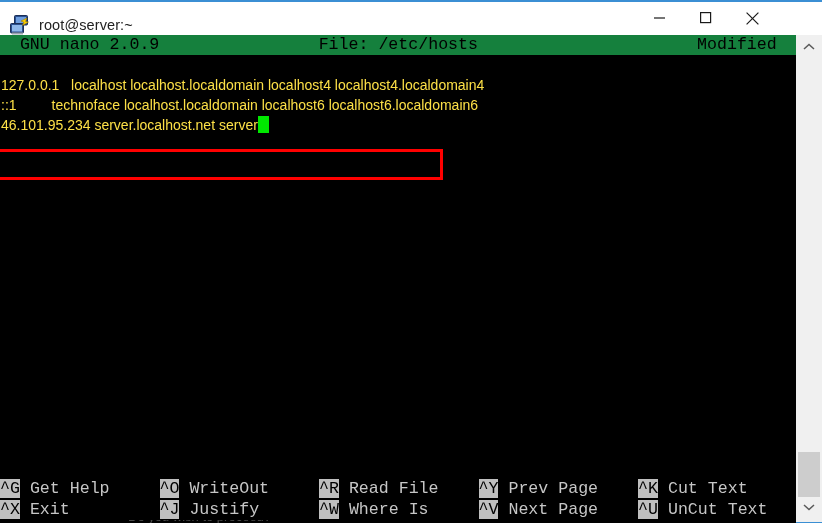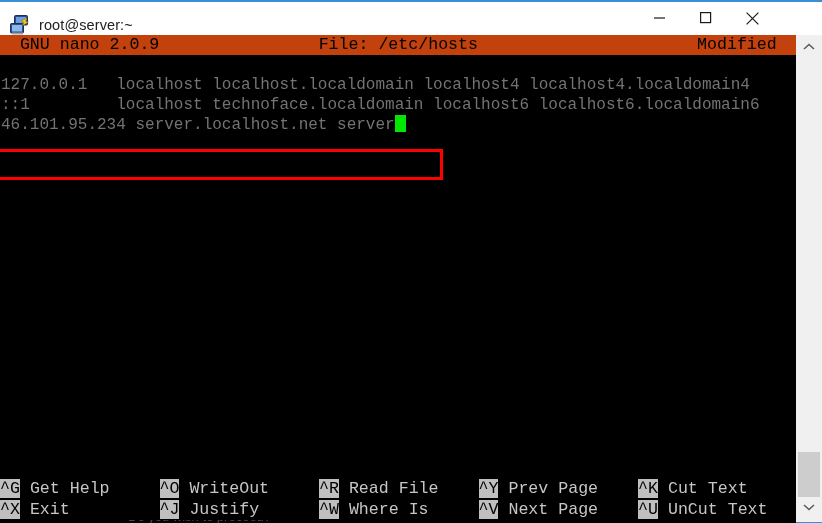--- a/index.html
+++ b/index.html
@@ -74,33 +74,33 @@
     height: 490px;
     background: #000000;
     overflow: hidden;
   }
   .term-line {
     position: absolute;
     left: 0;
     height: 20px;
     line-height: 20px;
     white-space: pre;
-    font-family: Liberation Mono, monospace;
-    font-size: 16px;
+    font-family: Liberation Sans, sans-serif;
+    font-size: 14px;
     letter-spacing: 0px;
-    color: #737373;
+    color: #fde047;
   }
 
   
   #nano-header {
     position: absolute;
     left: 0; top: 0;
     width: 796px;
     height: 20px;
-    background: #c2410c;
+    background: #15803d;
     color: #000000;
     font-family: "Liberation Mono", "DejaVu Sans Mono", monospace;
     font-size: 16.6px;
     line-height: 20px;
     white-space: pre;
     overflow: hidden;
   }
 
   
   #file-body { position: absolute; left: 0; top: 40px; width: 796px; }
@@ -253,21 +253,21 @@
       </svg>
     </div>
   </div>
 
   <div id="terminal">
 
     <div id="nano-header">  GNU nano 2.0.9                File: /etc/hosts                      Modified  </div>
 
     <div id="file-body">
       <div class="term-line" style="position: absolute; top: 0px; left: 1px;">127.0.0.1   localhost localhost.localdomain localhost4 localhost4.localdomain4</div>
-      <div class="term-line" style="position: absolute; top: 20px; left: 1px;">::1         localhost technoface.localdomain localhost6 localhost6.localdomain6</div>
+      <div class="term-line" style="position: absolute; top: 20px; left: 1px;">::1         technoface localhost.localdomain localhost6 localhost6.localdomain6</div>
       <div class="term-line" style="position: absolute; top: 40px; left: 1px;"><span>46.101.95.234 server.localhost.net server</span><span class="cursor-block"></span></div>
     </div>
 
     <div id="annot-box"></div>
 
     <div id="shortcut-bar">
       <div class="sc-row" id="sc-row-0"><span class="sc-item" style="left: 0px;"><span class="sc-key">^G</span><span class="sc-label"> Get Help</span></span><span class="sc-item" style="left: 159.52px;"><span class="sc-key">^O</span><span class="sc-label"> WriteOut</span></span><span class="sc-item" style="left: 319.04px;"><span class="sc-key">^R</span><span class="sc-label"> Read File</span></span><span class="sc-item" style="left: 478.56px;"><span class="sc-key">^Y</span><span class="sc-label"> Prev Page</span></span><span class="sc-item" style="left: 638.08px;"><span class="sc-key">^K</span><span class="sc-label"> Cut Text</span></span></div>
       <div class="sc-row" id="sc-row-1"><span class="sc-item" style="left: 0px;"><span class="sc-key">^X</span><span class="sc-label"> Exit</span></span><span class="sc-item" style="left: 159.52px;"><span class="sc-key">^J</span><span class="sc-label"> Justify</span></span><span class="sc-item" style="left: 319.04px;"><span class="sc-key">^W</span><span class="sc-label"> Where Is</span></span><span class="sc-item" style="left: 478.56px;"><span class="sc-key">^V</span><span class="sc-label"> Next Page</span></span><span class="sc-item" style="left: 638.08px;"><span class="sc-key">^U</span><span class="sc-label"> UnCut Text</span></span></div>
     </div>
 

